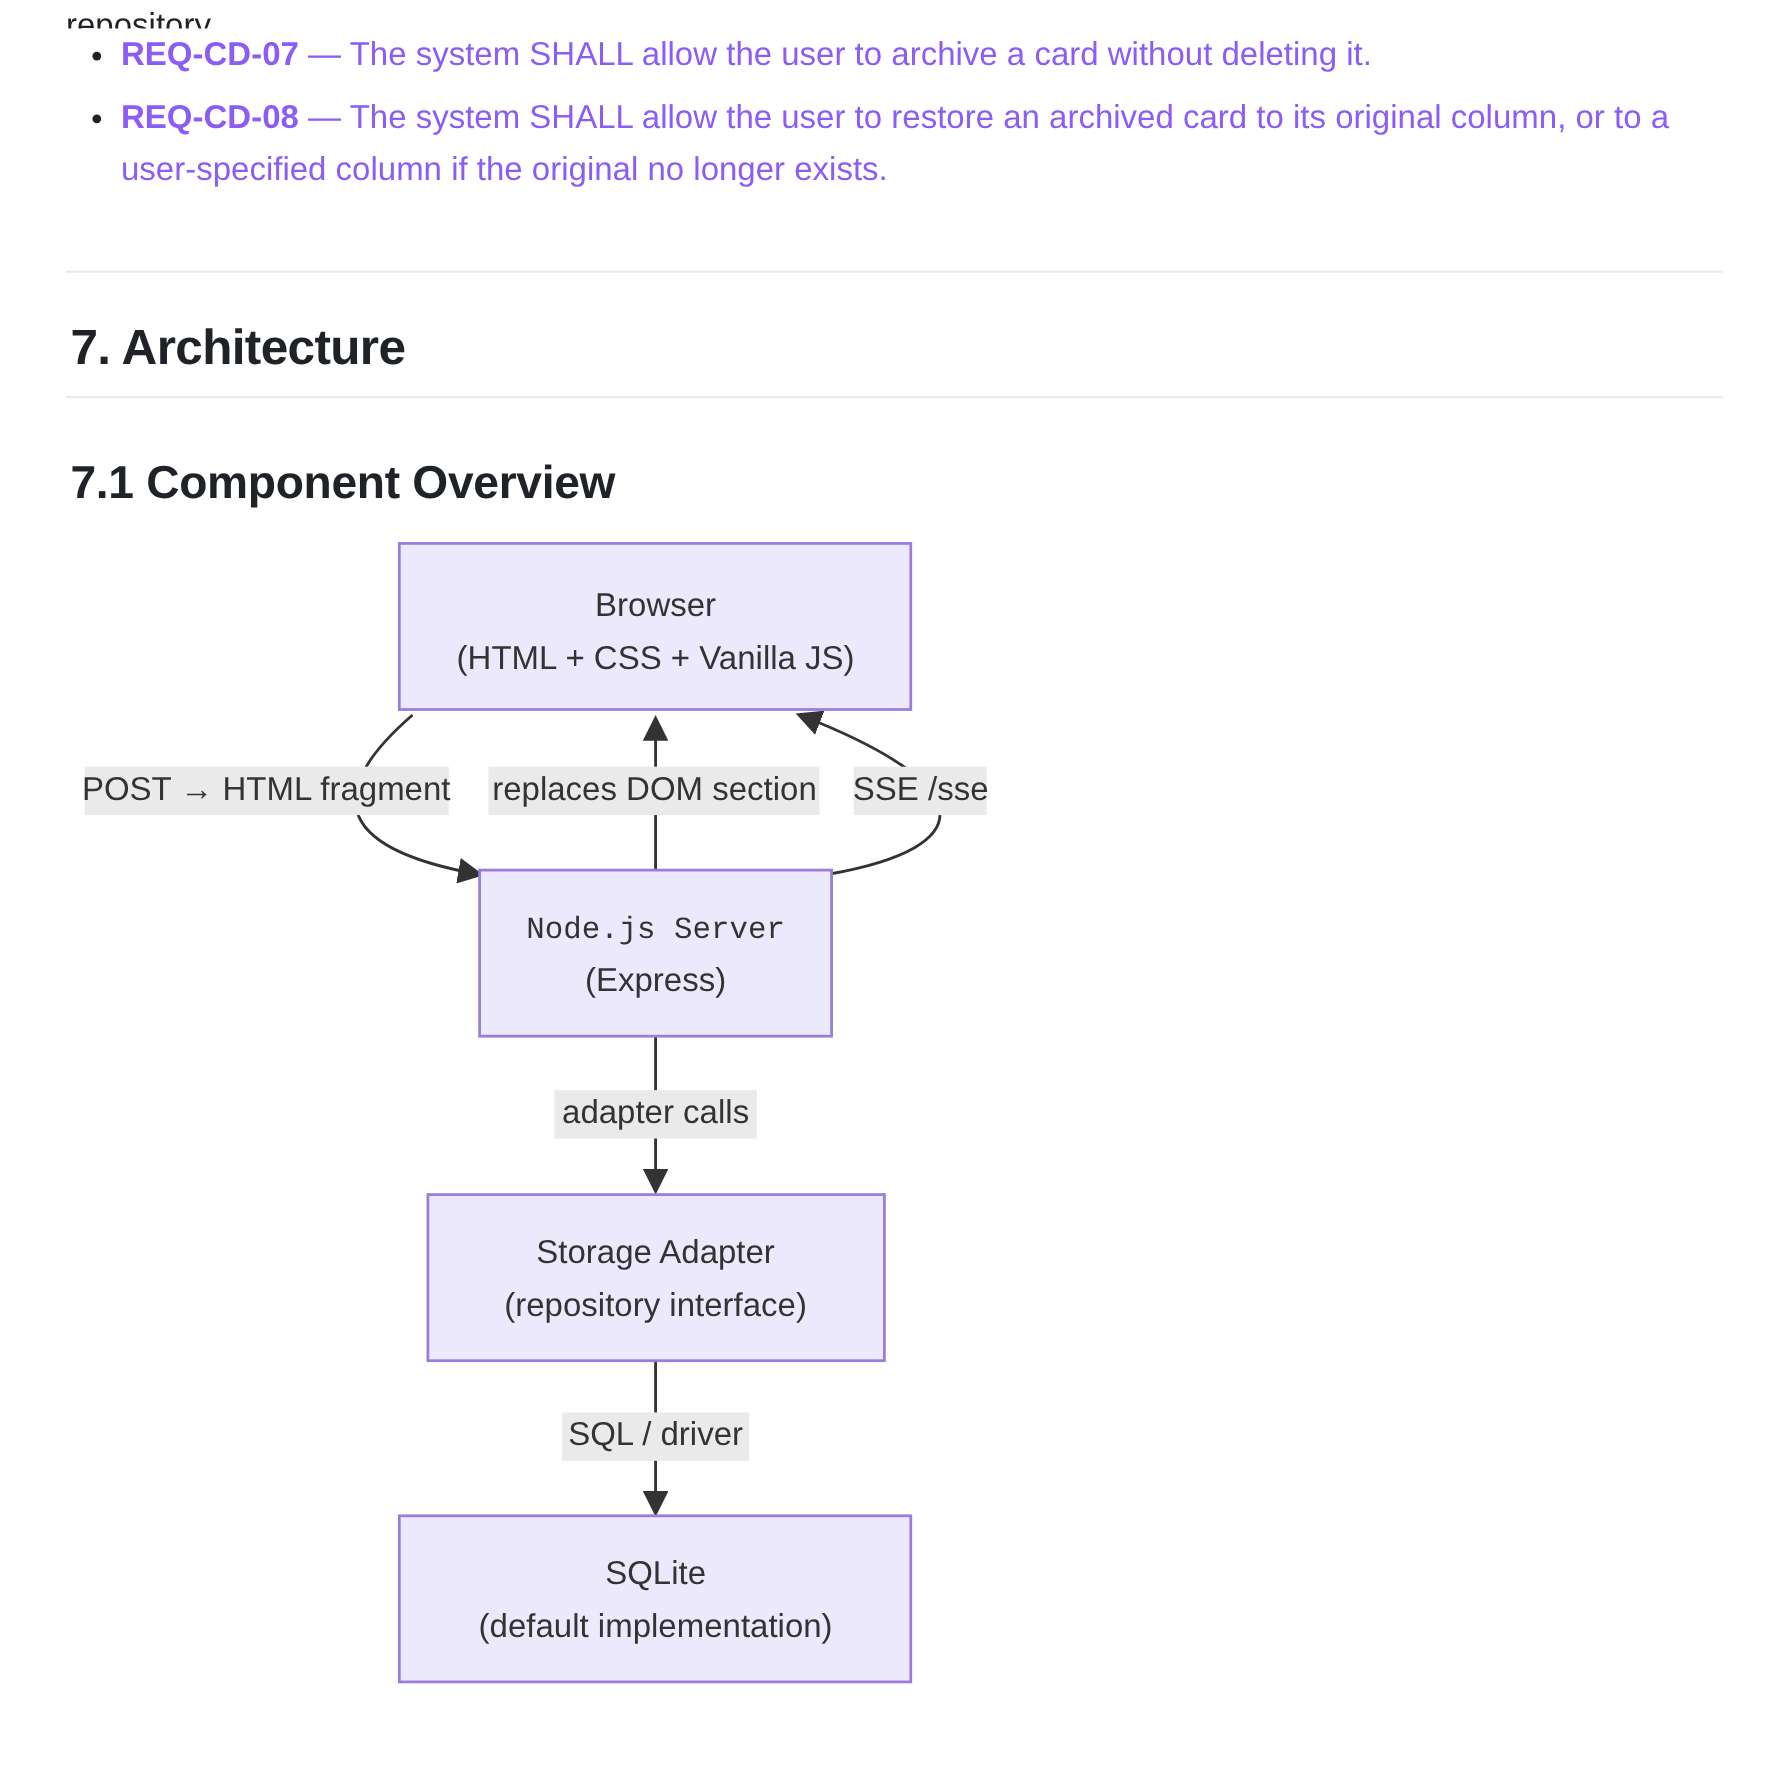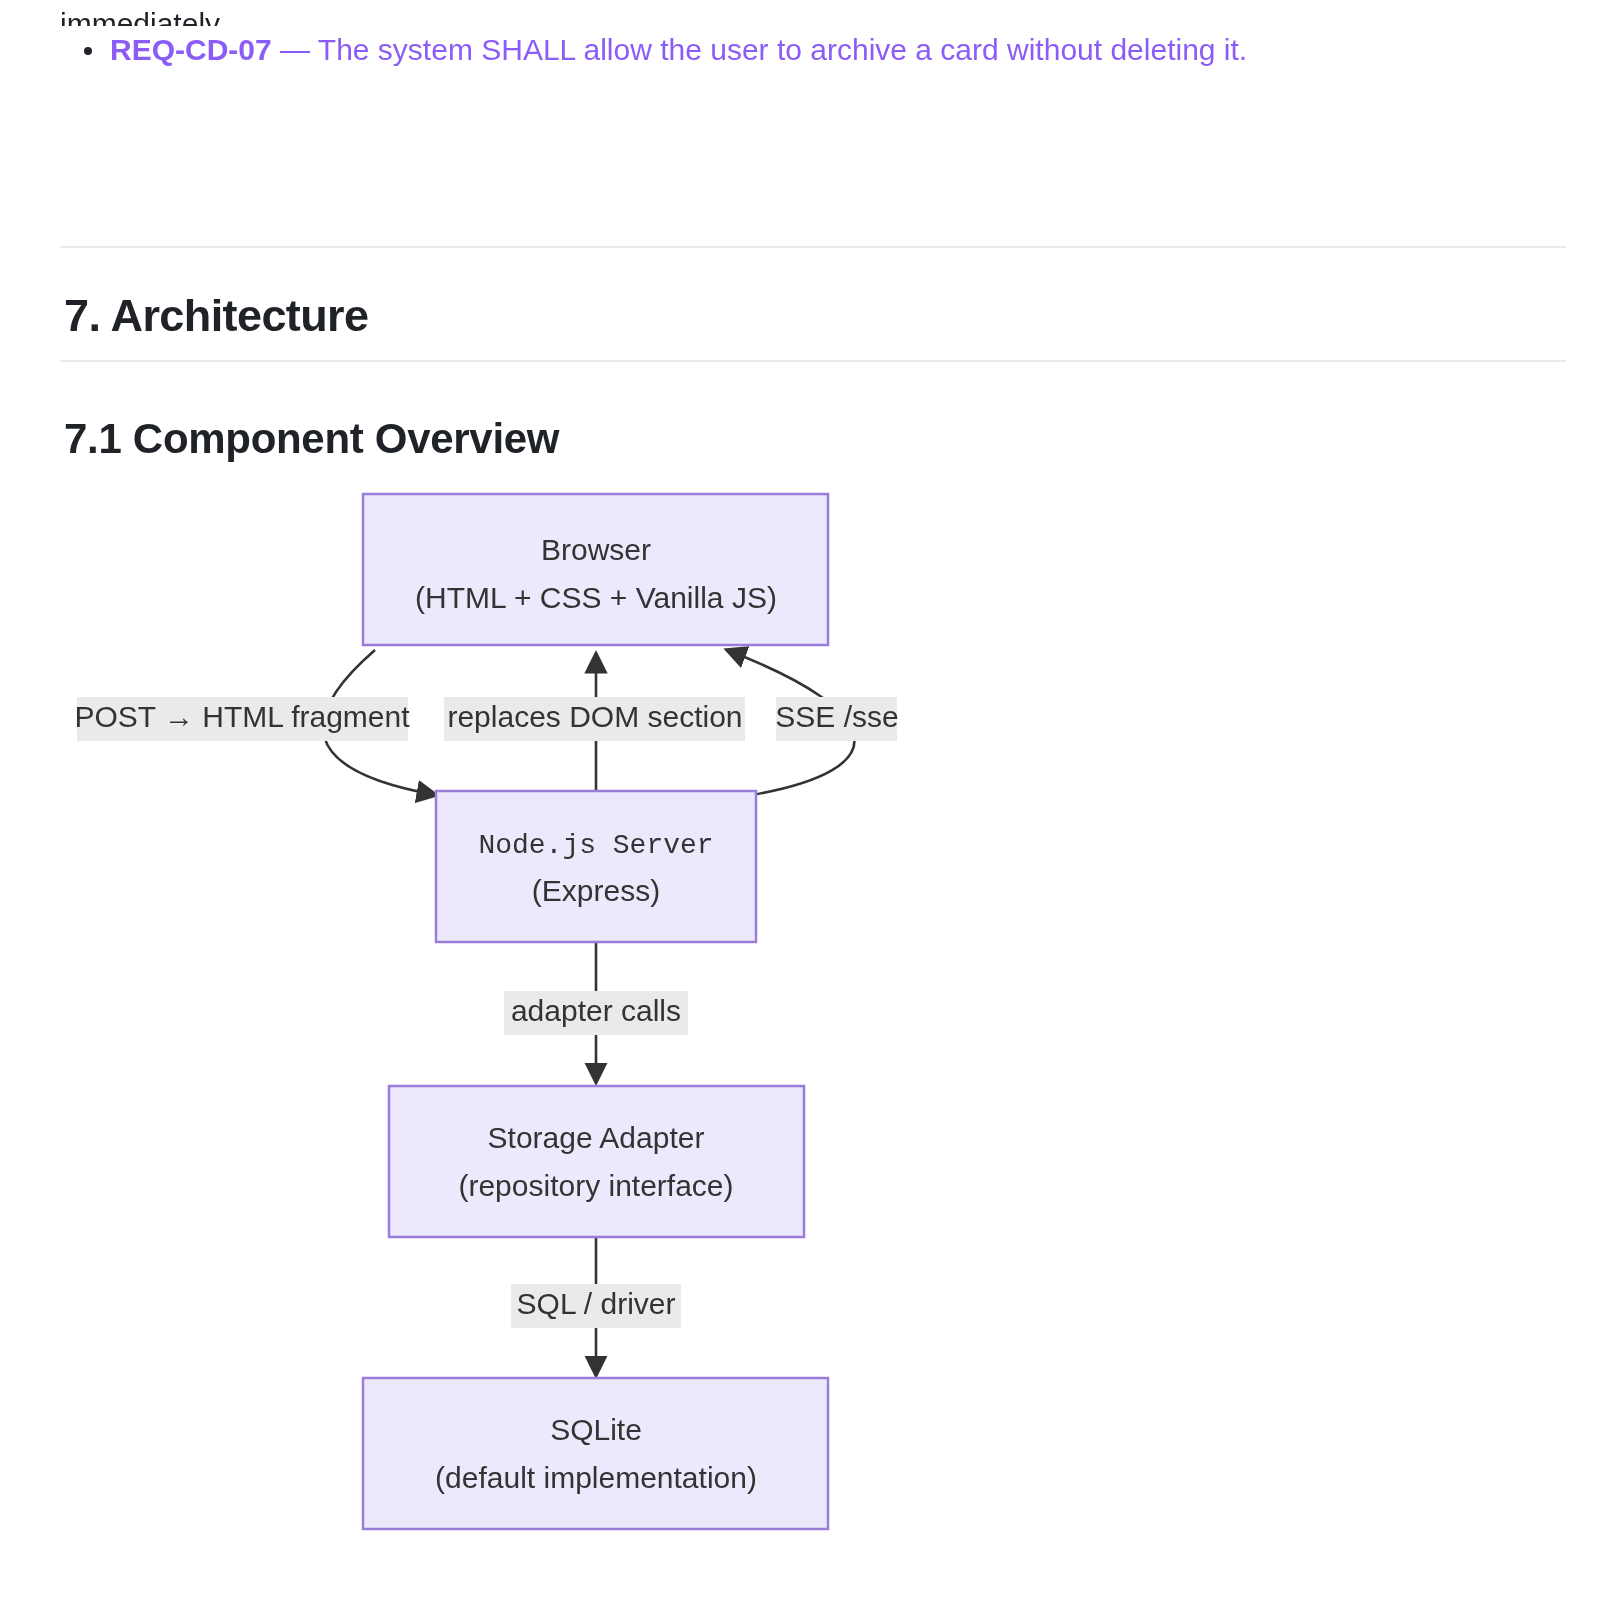--- a/index.html
+++ b/index.html
@@ -126,25 +126,28 @@
     fill: #333333;
     text-anchor: middle;
     dominant-baseline: middle;
   }
 </style>
 </head>
 <body>
 
 <div class="doc">
 
-  <p class="trailing-line">immediately.</p>
+  <p class="trailing-line">repository.</p>
 
   <ul class="req-list">
     <li>
       <span class="req-id">REQ-CD-07</span><span> — </span><span>The system SHALL allow the user to archive a card without deleting it.</span>
+    </li>
+    <li>
+      <span class="req-id">REQ-CD-08</span><span> — </span><span>The system SHALL allow the user to restore an archived card to its original column, or to a user-specified column if the original no longer exists.</span>
     </li>
   </ul>
 
 </div>
 
 <hr class="rule" style="position:absolute; left:60px; top:246px;">
 
 <h2 class="section-title" style="position:absolute; left:64px; top:291px;">7. Architecture</h2>
 
 <hr class="rule" style="position:absolute; left:60px; top:360px;">

